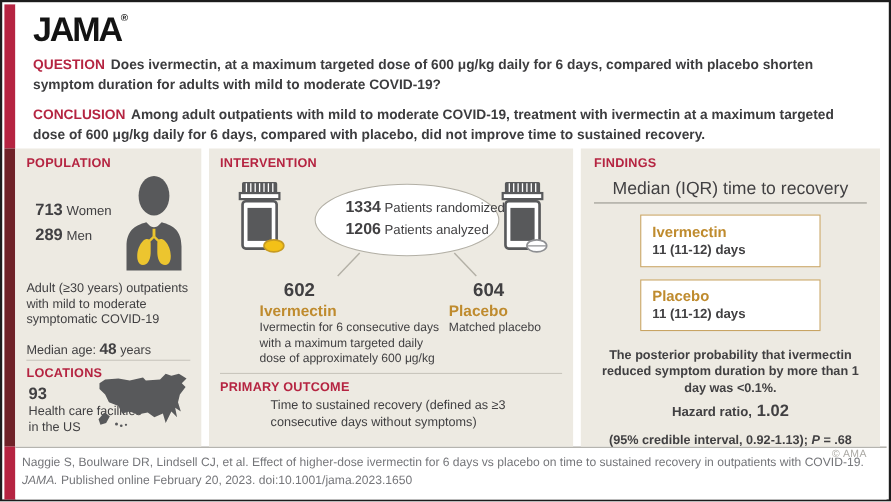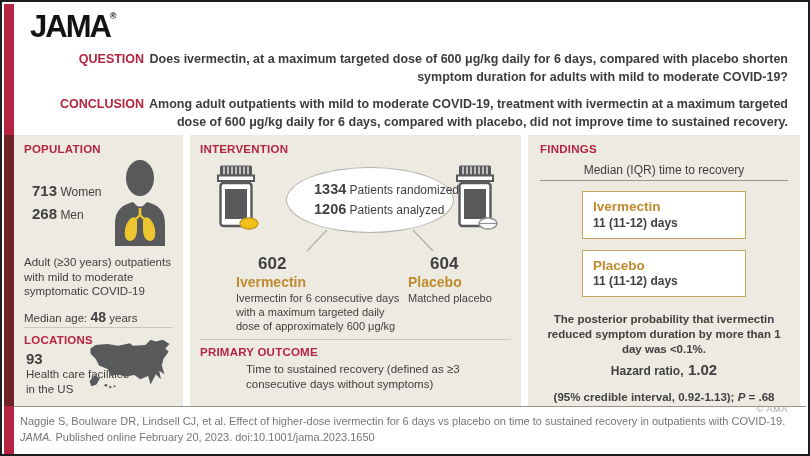--- a/index.html
+++ b/index.html
@@ -12,21 +12,21 @@
   .bar{position:absolute;left:2px;width:10px;}
   .bar-top{top:2px;height:131px;background:#b52441;}
   .bar-mid{top:133px;height:271px;background:#6f2228;}
   .bar-bot{top:404px;height:50px;background:#b52441;}
   .content{position:absolute;left:12px;top:2px;right:2px;bottom:2px;}
 
   
   .header{height:131px;box-sizing:border-box;padding:7px 18px 0 16px;background:#fff;}
   .logo{font-size:31px;font-weight:bold;letter-spacing:-2px;color:#131313;line-height:1.05;}
   .logo .reg{font-size:9px;letter-spacing:0;vertical-align:18px;font-weight:bold;}
-  .qa{margin:6px 0 0;font-size:12.5px;font-weight:bold;line-height:1.45;color:#3c3c3e;max-width:778px;text-align:right;}
+  .qa{margin:6px 0 0;font-size:12.5px;font-weight:bold;line-height:1.45;color:#3c3c3e;max-width:778px;}
   .qa + .qa{margin-top:9px;}
   .lbl{color:#b52441;margin-right:2px;}
 
   
   .band{height:271px;box-sizing:border-box;background:#fff;display:flex;padding-right:6px;}
   .col{background:#edeae2;box-sizing:border-box;padding:8px 10px;}
   .col1{width:169px;margin-right:7px;}
   .col2{width:331px;margin-right:7px;}
   .col3{flex:1;display:flex;flex-direction:column;padding:8px 12px;}
   h2{margin:0 0 4px;font-size:11.5px;font-weight:bold;color:#b52441;letter-spacing:.02em;}
@@ -64,21 +64,21 @@
   .b-line .num{font-size:14.5px;}
   .arms{display:flex;padding-left:36px;margin-top:0;}
   .arm-l{width:172px;}
   .arm-r{flex:1;}
   .arm-count{font-size:17px;font-weight:bold;color:#414042;margin-left:22px;line-height:1.1;}
   .arm-name{font-size:14px;font-weight:bold;color:#bf8b2e;line-height:1.25;}
   .arm-desc{font-size:11px;max-width:178px;}
   .outcome{margin:4px 0 0 46px;max-width:252px;}
 
   
-  .sub{font-size:12px;text-align:center;color:#414042;margin-top:4px;}
+  .sub{font-size:16px;text-align:center;color:#414042;margin-top:4px;}
   .sub-rule{border:none;border-top:1px solid #97958e;margin:3px 0 10px;}
   .rbox{
     width:142px;margin:0 auto 11px;background:#fff;border:1px solid #c8a463;
     padding:6px 10px 7px;
   }
   .rb-name{font-size:13.5px;font-weight:bold;color:#bf8b2e;line-height:1.3;}
   .rb-val{font-size:12px;font-weight:bold;color:#414042;line-height:1.25;}
   .posterior{margin:4px 0 0;font-size:11.5px;font-weight:bold;text-align:center;line-height:1.3;}
   .hazard{text-align:center;margin-top:4px;}
   .hz-l{font-size:12px;font-weight:bold;}
@@ -120,21 +120,21 @@
       <section class="col col1">
         <div class="sec sec-pop">
           <h2>POPULATION</h2>
           <div class="pop-row">
             <div class="counts">
               <div class="count-line">
                 <span class="num">713</span>
                 <span>Women</span>
               </div>
               <div class="count-line">
-                <span class="num">268</span>
+                <span class="num">289</span>
                 <span>Men</span>
               </div>
             </div>
             <svg class="person-svg" width="62" height="88" viewBox="0 0 62 86">
               <ellipse cx="31" cy="18" rx="14" ry="18" fill="#58595b"></ellipse>
               <path d="M6 86 V64 C6 50 13 45 24 42 L27 45 C29 47 33 47 35 45 L38 42 C49 45 56 50 56 64 V86 Z" fill="#58595b"></path>
               <path d="M31 48 v7" stroke="#ecc52f" stroke-width="2.6" fill="none"></path>
               <path d="M31 55 l-4 4 M31 55 l4 4" stroke="#ecc52f" stroke-width="2.2" fill="none"></path>
               <path d="M28 61 C28 57 24 56 21 59 C17 63 15 70 16 76 C17 81 21 82 24 80 C27 78 28 73 28 69 Z" fill="#ecc52f"></path>
               <path d="M34 61 C34 57 38 56 41 59 C45 63 47 70 46 76 C45 81 41 82 38 80 C35 78 34 73 34 69 Z" fill="#ecc52f"></path>

